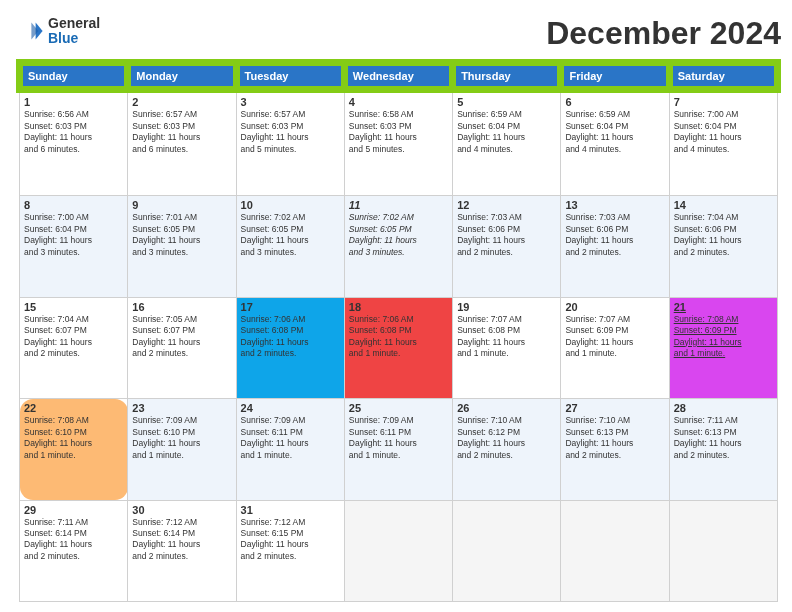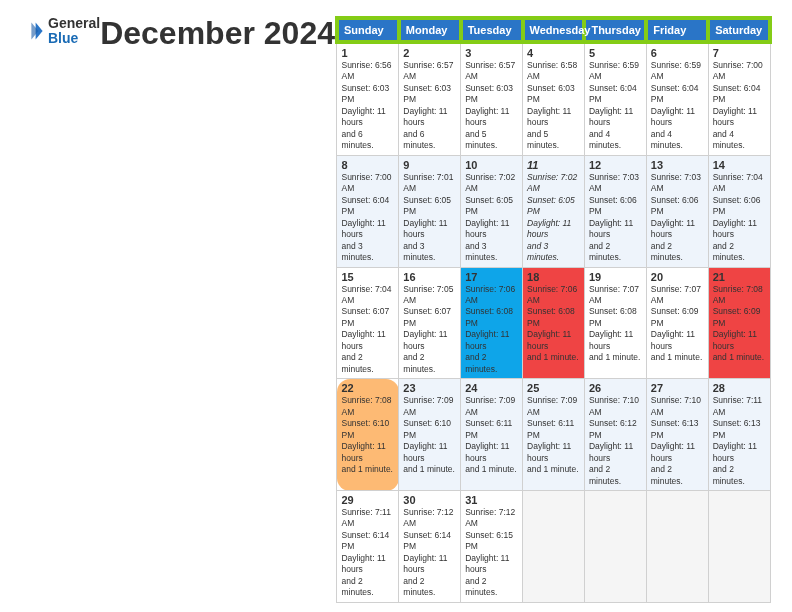--- a/index.html
+++ b/index.html
@@ -6,23 +6,23 @@
     body {
       width: 792px;
       height: 612px;
       font-family: Arial, sans-serif;
       background: #fff;
       overflow: hidden;
     }
     .page {
       width: 792px;
       height: 612px;
-      padding: 16px 20px 10px 16px;
-      display: flex;
-      flex-direction: row;
+      padding: 16px 11px 10px 16px;
+      display: flex;
+      flex-direction: column;
     }
     .header {
       display: flex;
       align-items: flex-start;
       justify-content: space-between;
       margin-bottom: 8px;
     }
     .logo {
       display: flex;
       align-items: center;
@@ -60,21 +60,21 @@
       width: 100%;
       table-layout: fixed;
     }
     .calendar th {
       background-color: #2a75c7;
       color: white;
       font-size: 11px;
       font-weight: bold;
       padding: 4px 5px;
       text-align: left;
-      border: 4px solid #84cc16;
+      border: 7px solid #84cc16;
     }
     .calendar td {
       vertical-align: top;
       border: 1px solid #d0d0d0;
       padding: 3px 4px;
       font-size: 9px;
       color: #333;
       background: #fff;
     }
     .calendar td.empty {
@@ -209,21 +209,21 @@
             <div class="day-info">Sunrise: 7:06 AM<br>Sunset: 6:08 PM<br>Daylight: 11 hours<br>and 1 minute.</div>
           </td>
           <td style="background: rgb(255, 255, 255);">
             <span class="day-num">19</span>
             <div class="day-info">Sunrise: 7:07 AM<br>Sunset: 6:08 PM<br>Daylight: 11 hours<br>and 1 minute.</div>
           </td>
           <td style="background: rgb(255, 255, 255);">
             <span class="day-num">20</span>
             <div class="day-info">Sunrise: 7:07 AM<br>Sunset: 6:09 PM<br>Daylight: 11 hours<br>and 1 minute.</div>
           </td>
-          <td style="background: #ef4444;">
+          <td style="background: #d946ef; text-decoration: underline;">
             <span class="day-num">21</span>
             <div class="day-info">Sunrise: 7:08 AM<br>Sunset: 6:09 PM<br>Daylight: 11 hours<br>and 1 minute.</div>
           </td>
         </tr>
         <tr>
           <td style="background: #fdba74; border-radius: 13px;">
             <span class="day-num">22</span>
             <div class="day-info">Sunrise: 7:08 AM<br>Sunset: 6:10 PM<br>Daylight: 11 hours<br>and 1 minute.</div>
           </td>
           <td style="background: rgb(238, 244, 251);">

